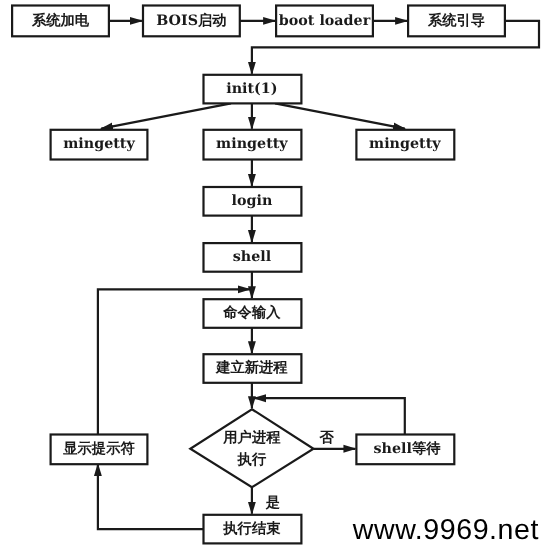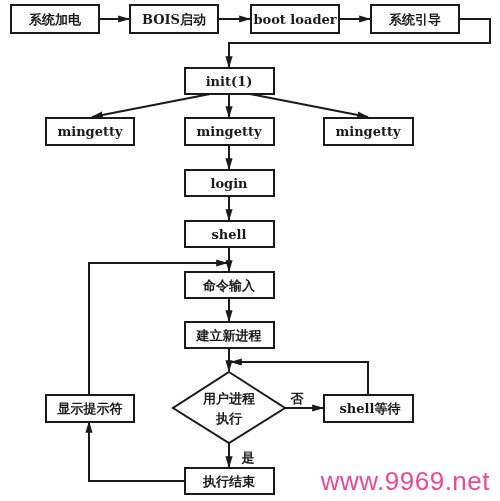--- a/index.html
+++ b/index.html
@@ -6,21 +6,21 @@
   body { width: 500px; height: 501px; position: relative; overflow: hidden;
          font-family: "DejaVu Serif", "Liberation Serif", serif; }
   #diagram { position: absolute; left: 0; top: 0; width: 500px; height: 501px; }
   .box { fill: #ffffff; stroke: #1a1a1a; stroke-width: 2; }
   .line { fill: none; stroke: #1a1a1a; stroke-width: 2; }
   .label { font-family: "DejaVu Serif", "Liberation Serif", serif; font-size: 13px; fill: #1a1a1a;
            text-anchor: middle; dominant-baseline: central; font-weight: bold; }
   .cond { font-size: 13px; font-weight: bold; }
   .watermark { position: absolute; right: 10px; bottom: 4px;
                font-family: "Liberation Sans", "DejaVu Sans", sans-serif; font-size: 26px;
-               color: #ec4899; letter-spacing: 0.5px; }
+               color: #000000; letter-spacing: 0.5px; }
 </style>
 </head>
 <body>
 
 <svg id="diagram" viewBox="0 0 500 501" xmlns="http://www.w3.org/2000/svg">
   <defs>
     <marker id="arr" viewBox="0 0 10 10" refX="9" refY="5" markerWidth="6" markerHeight="6" orient="auto-start-reverse">
       <path d="M0,2 L10,5 L0,8 z" fill="#1a1a1a"></path>
     </marker>
   </defs>

